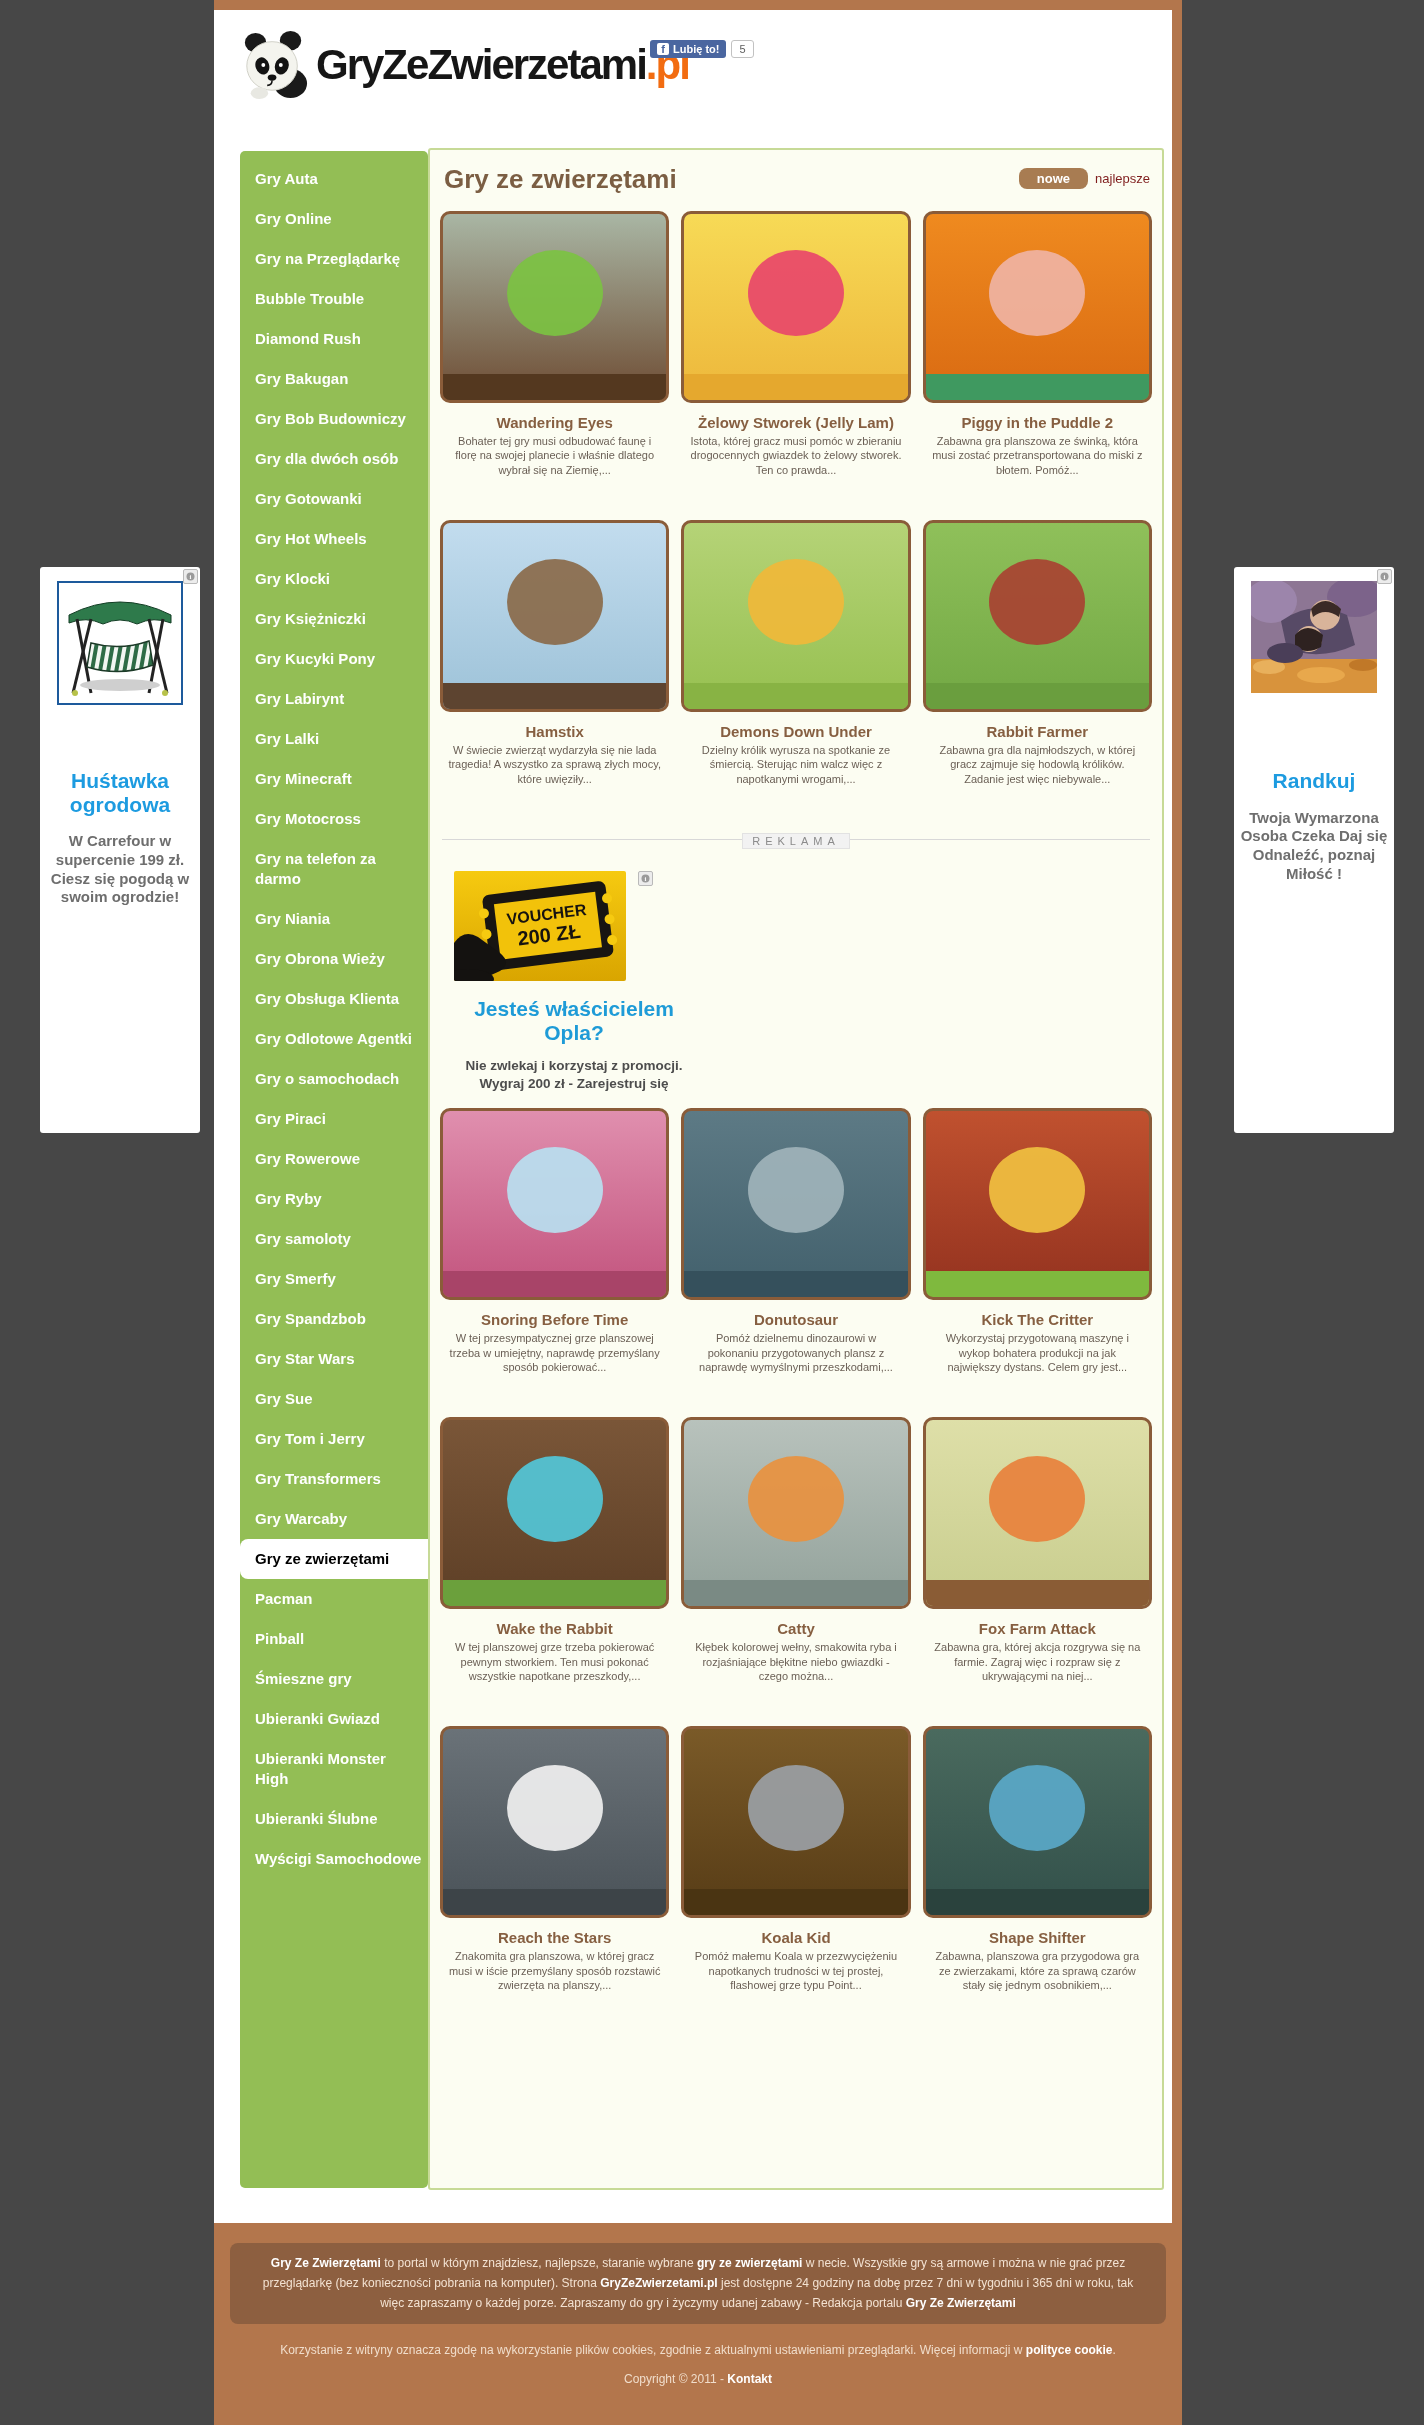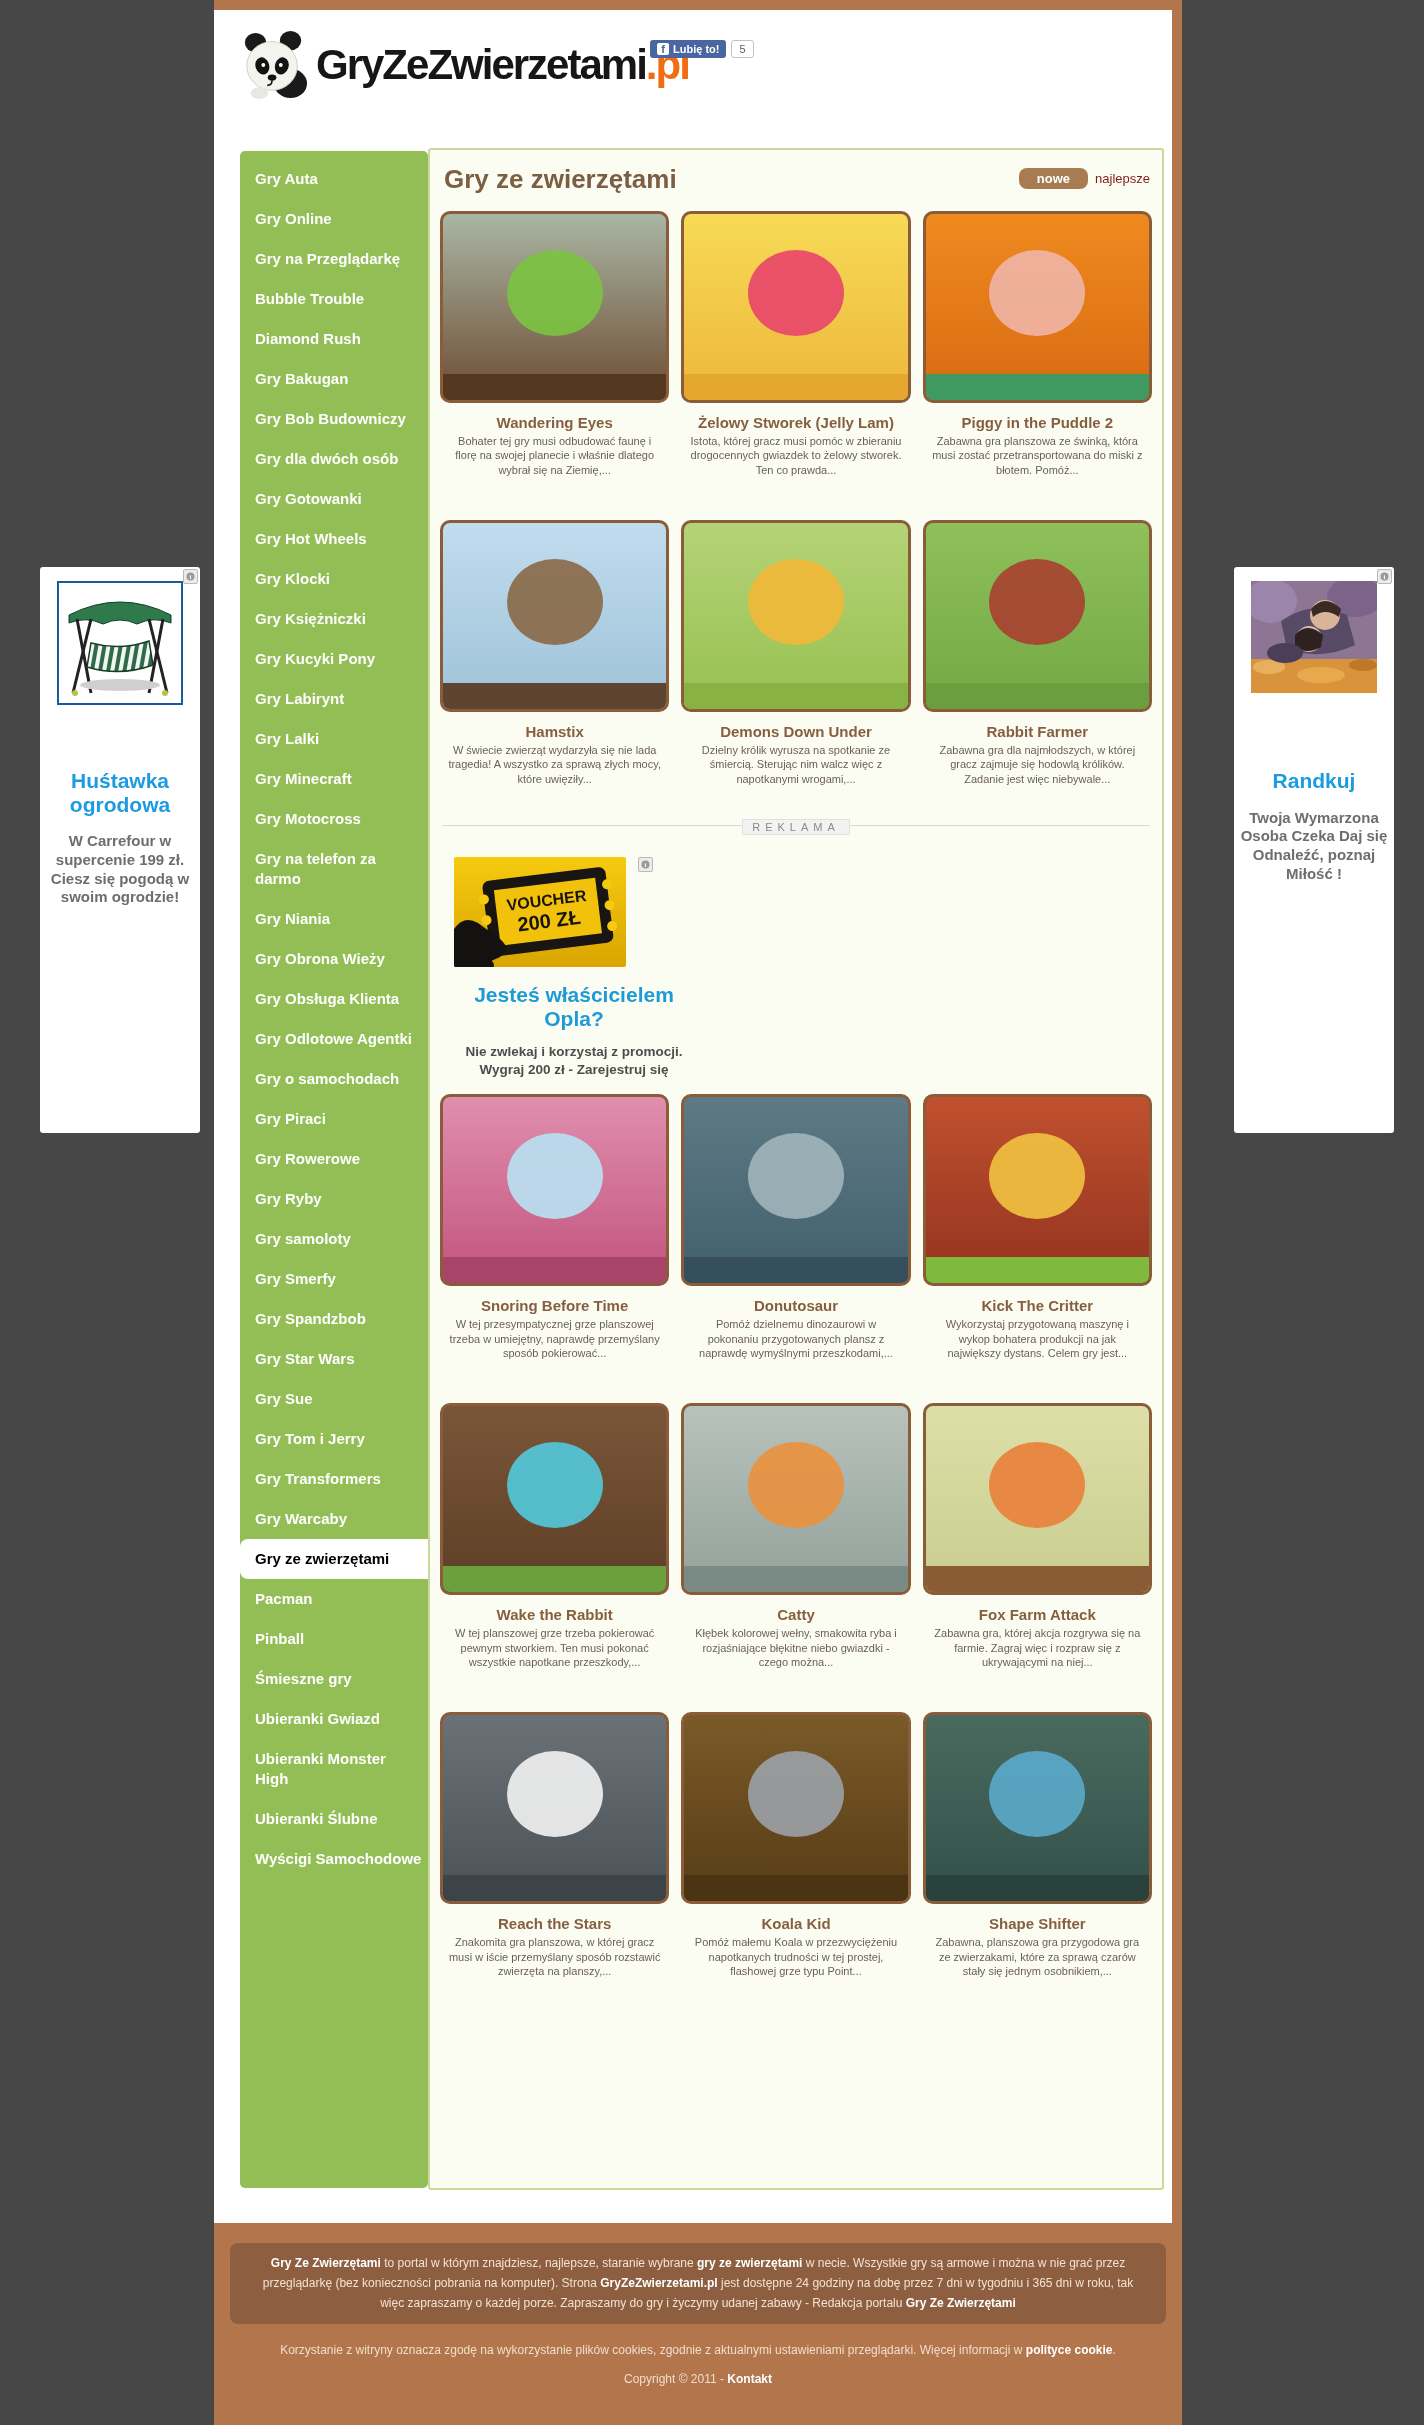--- a/index.html
+++ b/index.html
@@ -46,21 +46,21 @@
 
   .grid { display:grid; grid-template-columns:repeat(3,1fr); column-gap:12px; row-gap:30px; margin-top:16px; }
   .game-cell { }
   .thumb { display:block; height:192px; border:3px solid #8a5c39; border-radius:10px; position:relative; overflow:hidden; cursor:pointer; }
   .thumb .blob { position:absolute; left:50%; top:36px; width:96px; height:86px; transform:translateX(-50%); border-radius:50%; opacity:.92; }
   .thumb .strip { position:absolute; left:0; right:0; bottom:0; height:26px; }
   .game-title { display:block; text-align:center; font-size:15px; font-weight:bold; color:#865f41; margin-top:11px; text-decoration:none; cursor:pointer; }
   .game-desc { text-align:center; font-size:11px; color:#6a5f55; line-height:1.3; margin:3px 8px 0; min-height:56px; }
 
   
-  .ad-section { margin-top:18px; }
+  .ad-section { margin-top:32px; }
   .divider { position:relative; text-align:center; height:16px; margin:6px 0 24px; }
   .divider:before { content:""; position:absolute; left:2px; right:2px; top:8px; border-top:1px solid #d8d8d8; }
   .divider .divider-label { position:relative; background:#f2f2f2; border:1px solid #e2e2e2; padding:1px 9px; color:#8b8b8b; font-size:11px; letter-spacing:5px; }
   .ad-block { width:260px; margin-left:4px; position:relative; text-align:center; }
   .voucher-img { display:block; width:172px; height:110px; margin-left:10px; border-radius:2px; overflow:hidden; cursor:pointer; }
   .ad-block .info-chip { position:static; margin-left:6px; display:inline-flex; vertical-align:top; }
   .ad-info-wrap { position:absolute; left:188px; top:0; }
   .ad-headline { color:#1e9bd7; font-size:21px; font-weight:bold; line-height:1.15; margin:16px 6px 0; cursor:pointer; }
   .ad-body { color:#4d4d4d; font-size:13.5px; font-weight:bold; line-height:1.3; margin:12px 10px 6px; }
 

